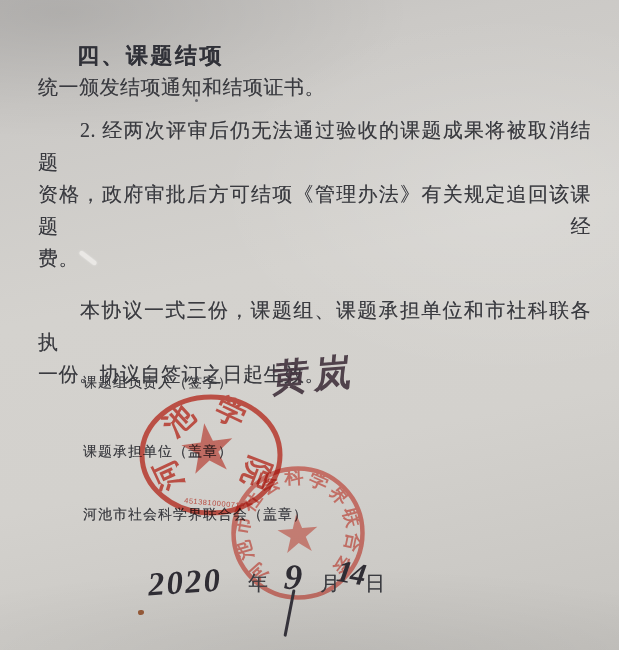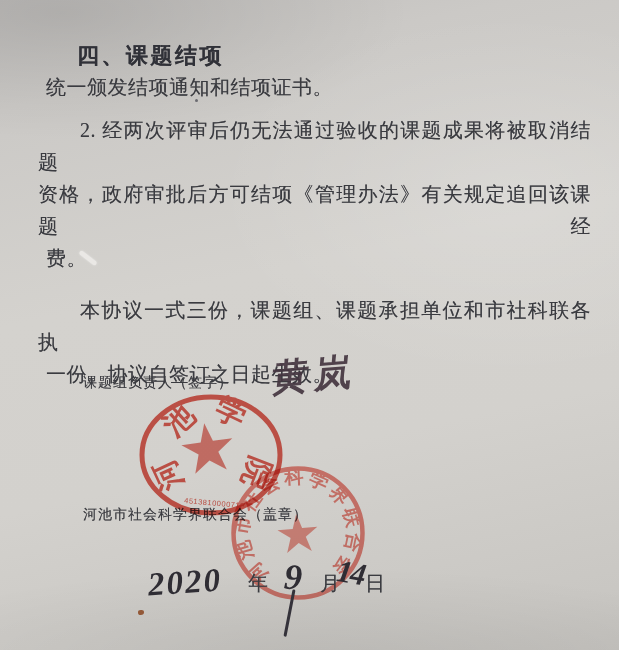--- a/index.html
+++ b/index.html
@@ -16,21 +16,21 @@
   .heading{
     position:absolute;left:77px;top:41px;
     font-size:22px;font-weight:bold;letter-spacing:2.5px;color:#303138;
     text-shadow:0 0 .5px rgba(48,49,56,.7);
   }
   .body-text{
     position:absolute;left:38px;top:71px;width:553px;
     font-size:20px;line-height:32px;letter-spacing:.5px;
   }
   .line{text-align:justify;text-align-last:justify;}
-  .line.end{text-align-last:left;margin-left:8px;}
+  .line.end{text-align-last:left;}
   .line.indent{text-indent:42px;}
   .p-gap1{margin-top:11px;}
   .p-gap2{margin-top:20px;}
   .sign-label{
     position:absolute;left:83px;font-size:14px;letter-spacing:1px;white-space:nowrap;
   }
   .lbl1{top:374px;}
   .lbl2{top:443px;}
   .lbl3{top:506px;text-align:right;}
   .signature{
@@ -71,20 +71,21 @@
   <div class="body-text ink">
     <div class="line end">统一颁发结项通知和结项证书。</div>
     <div class="line indent p-gap1">2. 经两次评审后仍无法通过验收的课题成果将被取消结题</div>
     <div class="line">资格，政府审批后方可结项《管理办法》有关规定追回该课题经</div>
     <div class="line end">费。</div>
     <div class="line indent p-gap2">本协议一式三份，课题组、课题承担单位和市社科联各执</div>
     <div class="line end">一份。协议自签订之日起生效。</div>
   </div>
 
   <div class="sign-label lbl1 ink">课题组负责人（签字）</div>
+  <div class="sign-label lbl2 ink">课题承担单位（盖章）</div>
   <div class="sign-label lbl3 ink">河池市社会科学界联合会（盖章）</div>
 
   <svg class="stamp stamp1" width="150" height="132" viewBox="0 0 150 132">
     <ellipse cx="75" cy="66" rx="69" ry="58" fill="none" stroke="#dd4a3d" stroke-width="5"></ellipse>
     <g fill="#dd4a3d" font-family="'Liberation Serif','DejaVu Serif',serif" font-weight="bold" font-size="30" text-anchor="middle">
       <text transform="translate(31.5,86) rotate(-115)" dominant-baseline="central">河</text>
       <text transform="translate(42.3,30.9) rotate(-43)" dominant-baseline="central">池</text>
       <text transform="translate(95.3,22.5) rotate(25)" dominant-baseline="central">学</text>
       <text transform="translate(121,84) rotate(111)" dominant-baseline="central">院</text>
     </g>

